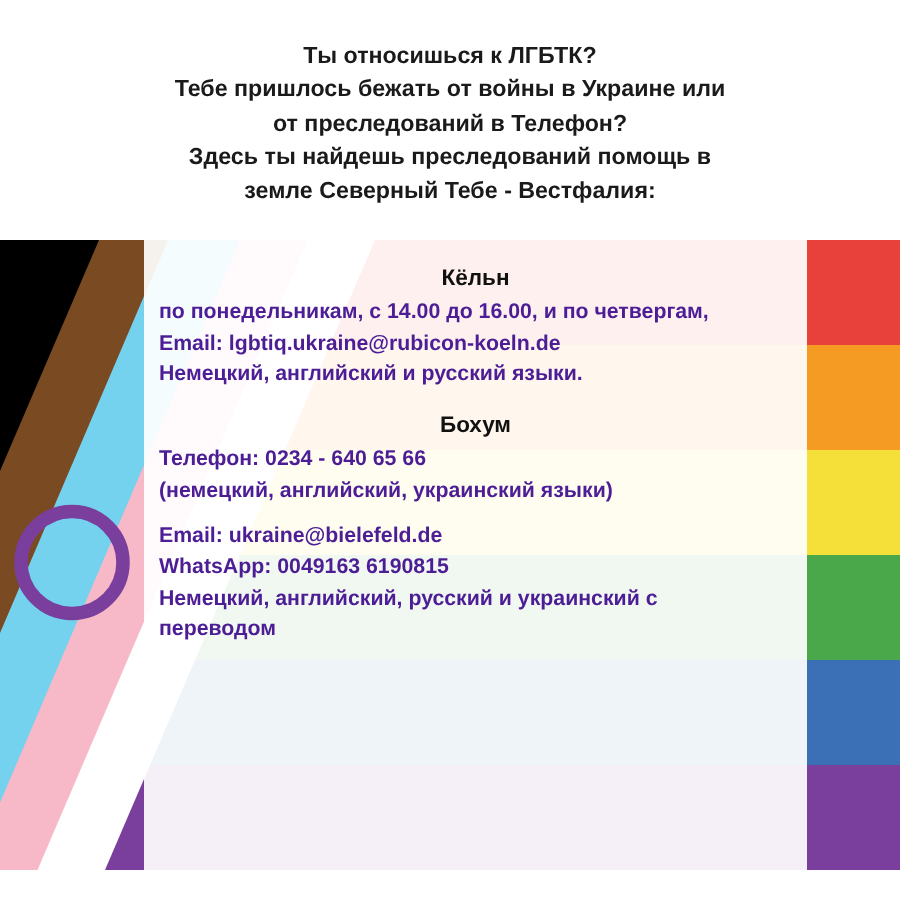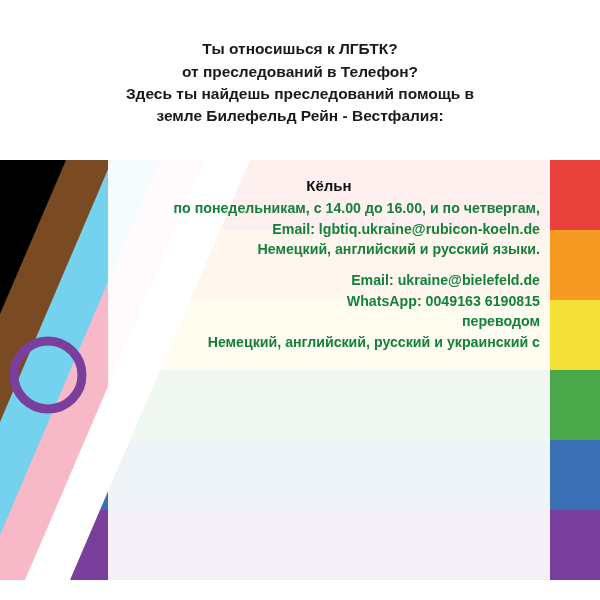--- a/index.html
+++ b/index.html
@@ -77,21 +77,21 @@
     position: absolute;
     top: 0;
     left: 0;
     width: 420px;
     height: 420px;
   }
 
   
   .content {
     position: absolute;
-    left: 108px;
+    left: 96px;
     top: 160px;
     width: 442px;
     height: 420px;
     background: rgba(255,255,255,0.92);
     z-index: 30;
     box-sizing: border-box;
     padding: 12px 10px 4px 10px;
     display: flex;
     flex-direction: column;
     align-items: center;
@@ -100,22 +100,22 @@
     font-size: 15px;
     font-weight: bold;
     color: #111111;
     text-align: center;
     margin: 4px 0 2px 0;
     line-height: 1.35;
   }
   .city-line {
     font-size: 14.2px;
     font-weight: bold;
-    color: #15803d;
-    text-align: right;
+    color: #4c1d95;
+    text-align: left;
     line-height: 1.45;
     width: 100%;
   }
   .block { width: 100%; }
   .block + .block { margin-top: 10px; }
 
   
   .bottom-bar {
     position: absolute;
     left: 0;
@@ -148,38 +148,44 @@
         <polygon points="0,0 160,0 0,375 0,0" fill="#74d2ef"></polygon>
         <polygon points="0,0 112,0 0,262 0,0" fill="#7a4a23"></polygon>
         <polygon points="0,0 66,0 0,154 0,0" fill="#000000"></polygon>
         <circle cx="48" cy="215" r="34" fill="none" stroke="#7a3f9d" stroke-width="9"></circle>
       </svg>
     </div>
   </div>
 
   <div class="header">
     <div class="header-line">Ты относишься к ЛГБТК?</div>
+    <div class="header-line">Тебе пришлось бежать от войны в Украине или</div>
     <div class="header-line">от преследований в Телефон?</div>
     <div class="header-line">Здесь ты найдешь преследований помощь в</div>
-    <div class="header-line">земле Билефельд Рейн - Вестфалия:</div>
+    <div class="header-line">земле Северный Тебе - Вестфалия:</div>
   </div>
 
   <div class="content">
 
     <div class="block">
       <div class="city-title">Кёльн</div>
       <div class="city-line">по понедельникам, с 14.00 до 16.00, и по четвергам,</div>
       <div class="city-line">Email: lgbtiq.ukraine@rubicon-koeln.de</div>
       <div class="city-line">Немецкий, английский и русский языки.</div>
     </div>
 
+    <div class="block">
+      <div class="city-title">Бохум</div>
+      <div class="city-line">Телефон: 0234 - 640 65 66</div>
+      <div class="city-line">(немецкий, английский, украинский языки)</div>
+    </div>
 
     <div class="block">
       <div class="city-line">Email: ukraine@bielefeld.de</div>
       <div class="city-line">WhatsApp: 0049163 6190815</div>
+      <div class="city-line">Немецкий, английский, русский и украинский с</div>
       <div class="city-line">переводом</div>
-      <div class="city-line">Немецкий, английский, русский и украинский с</div>
     </div>
 
   </div>
 
   <div class="bottom-bar"></div>
 </div>
 
 </body></html>

